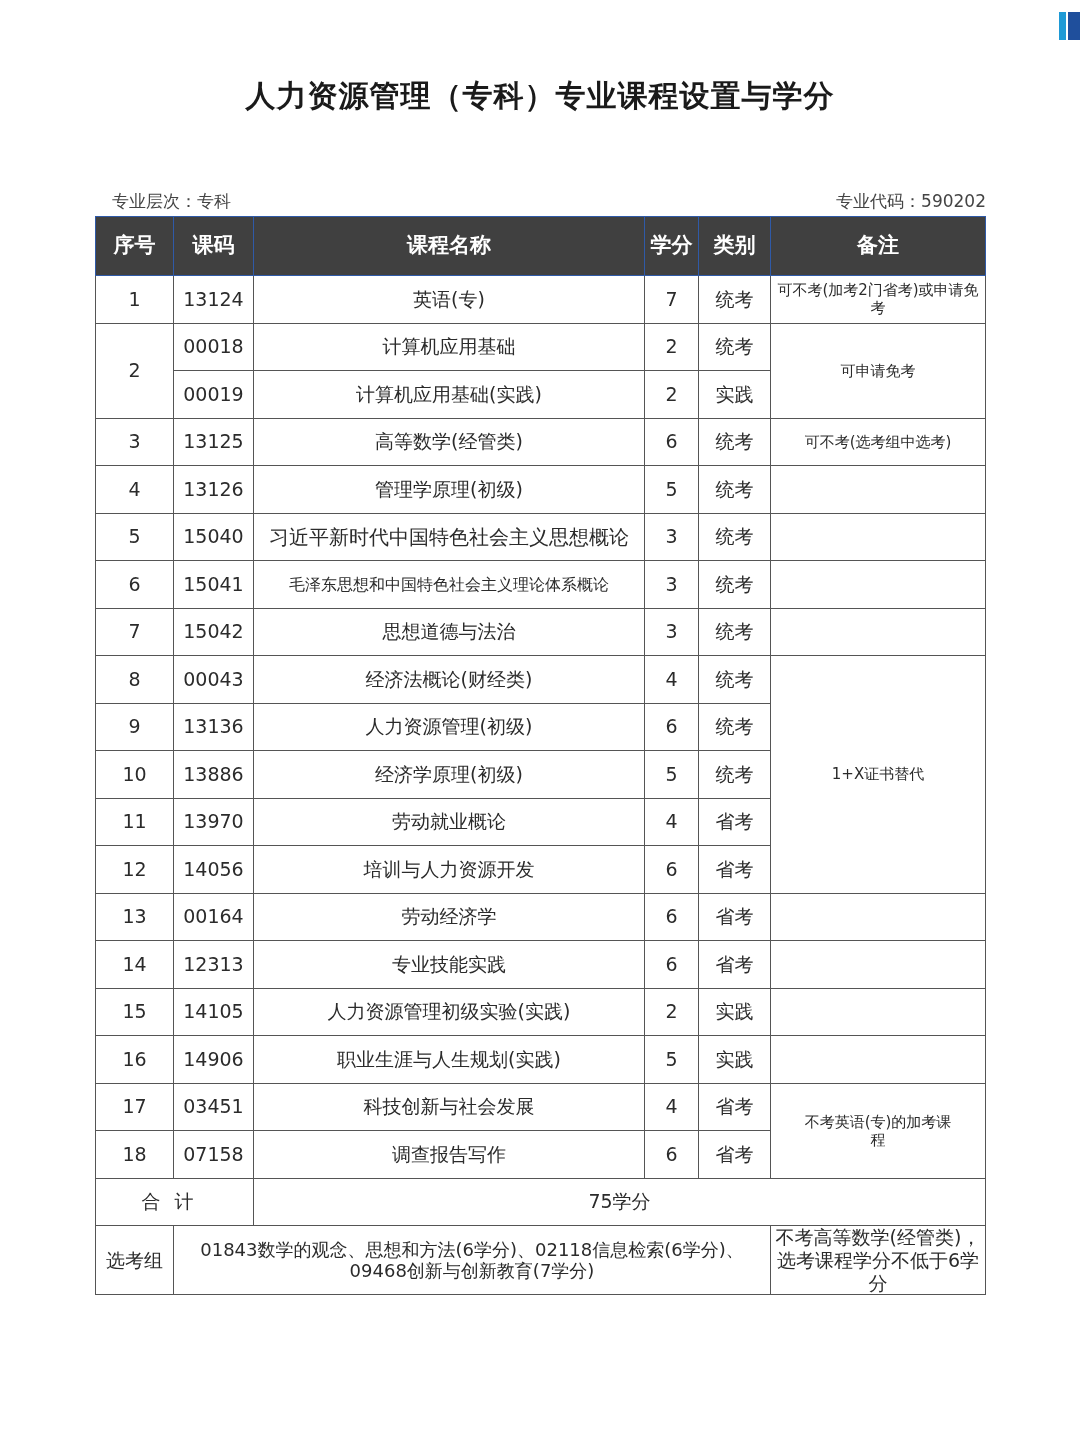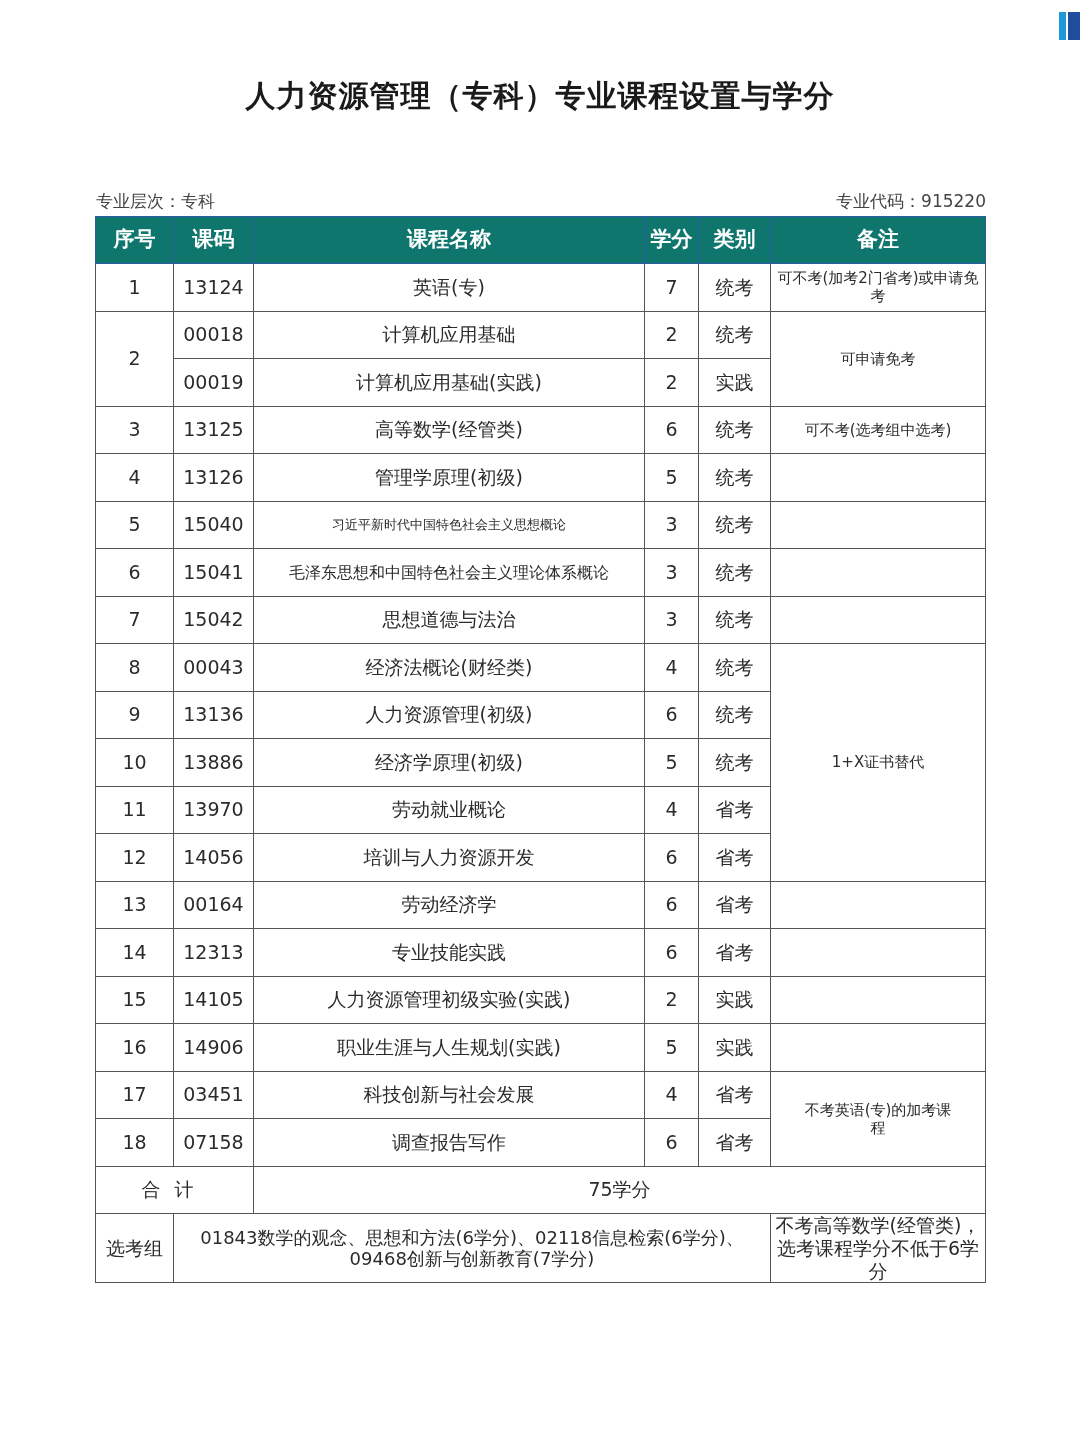--- a/index.html
+++ b/index.html
@@ -7,47 +7,47 @@
   body { position: relative; font-family: "DejaVu Sans", "Liberation Sans", sans-serif; color: #2b2b2b; }
 
   .top-banner { position: absolute; top: 0; left: 0; width: 1080px; height: 56px; }
   .top-banner .brand-text { position: absolute; right: 32px; top: 14px; font-size: 18px; color: #6a6a6a; letter-spacing: 0.5px; }
   .top-banner .bar-light { position: absolute; right: 14px; top: 12px; width: 7px; height: 28px; background: #1e9ad6; }
   .top-banner .bar-dark { position: absolute; right: 0; top: 12px; width: 12px; height: 28px; background: #1f4f9c; }
 
   .page-title { position: absolute; top: 76px; left: 0; width: 1080px; text-align: center; font-family: Liberation Mono, monospace; font-weight: bold; font-size: 30px; color: #1a1a1a; letter-spacing: 1px; }
 
   .meta-row { position: absolute; top: 190px; left: 96px; width: 890px; height: 22px; font-size: 17px; color: #444; }
-  .meta-row .meta-left { position: absolute; left: 0; top: 0; }
+  .meta-row .meta-left { position: absolute; left: 16px; top: 0; }
   .meta-row .meta-right { position: absolute; right: 0; top: 0; }
 
   table.course-table { position: absolute; top: 216px; left: 95px; width: 890px; border-collapse: collapse; table-layout: fixed; font-size: 19px; }
   table.course-table th, table.course-table td { border: 1.5px solid #555; text-align: center; vertical-align: middle; padding: 0 4px; line-height: 1.2; }
-  table.course-table thead th { background: #0f766e; color: #ffffff; font-weight: bold; font-size: 21px; height: 47px; border-color: #2f5aa8; }
+  table.course-table thead th { background: #404040; color: #ffffff; font-weight: bold; font-size: 21px; height: 59px; border-color: #2f5aa8; }
   table.course-table tbody td { height: 47.5px; color: #2b2b2b; }
   td.col-note { font-size: 15px; margin-left: 28px; }
   td.sum-label { letter-spacing: 14px; }
   td.elective-courses { text-align: left; padding-left: 8px; font-size: 18px; line-height: 1.3; }
   td.elective-note { text-align: left; padding-left: 22px; padding-right: 16px; font-size: 19px; line-height: 1.2; margin-left: 36px; }
   tr.total-row td { height: 46px; margin-top: 27px; }
   tr.elective-row td { height: 188px; }
 </style>
 </head>
 <body>
 
 <div class="top-banner">
   <span class="bar-light"></span>
   <span class="bar-dark"></span>
 </div>
 
 <h1 class="page-title">人力资源管理（专科）专业课程设置与学分</h1>
 
 <div class="meta-row">
   <span class="meta-left">专业层次：专科</span>
-  <span class="meta-right">专业代码：915220</span>
+  <span class="meta-right">专业代码：590202</span>
 </div>
 
 <table class="course-table">
   <colgroup>
     <col style="width:78px">
       <col style="width:80px">
       <col style="width:391px">
       <col style="width:54px">
       <col style="width:72px">
       <col style="width:215px">
@@ -97,21 +97,21 @@
       <td>4</td>
       <td>13126</td>
       <td>管理学原理(初级)</td>
       <td>5</td>
       <td>统考</td>
       <td class="col-note"></td>
     </tr>
     <tr>
       <td>5</td>
       <td>15040</td>
-      <td style="font-size:13px;">习近平新时代中国特色社会主义思想概论</td>
+      <td style="font-size:20px;">习近平新时代中国特色社会主义思想概论</td>
       <td>3</td>
       <td>统考</td>
       <td class="col-note"></td>
     </tr>
     <tr>
       <td>6</td>
       <td>15041</td>
       <td style="font-size:16px;text-align:center;">毛泽东思想和中国特色社会主义理论体系概论</td>
       <td>3</td>
       <td>统考</td>

